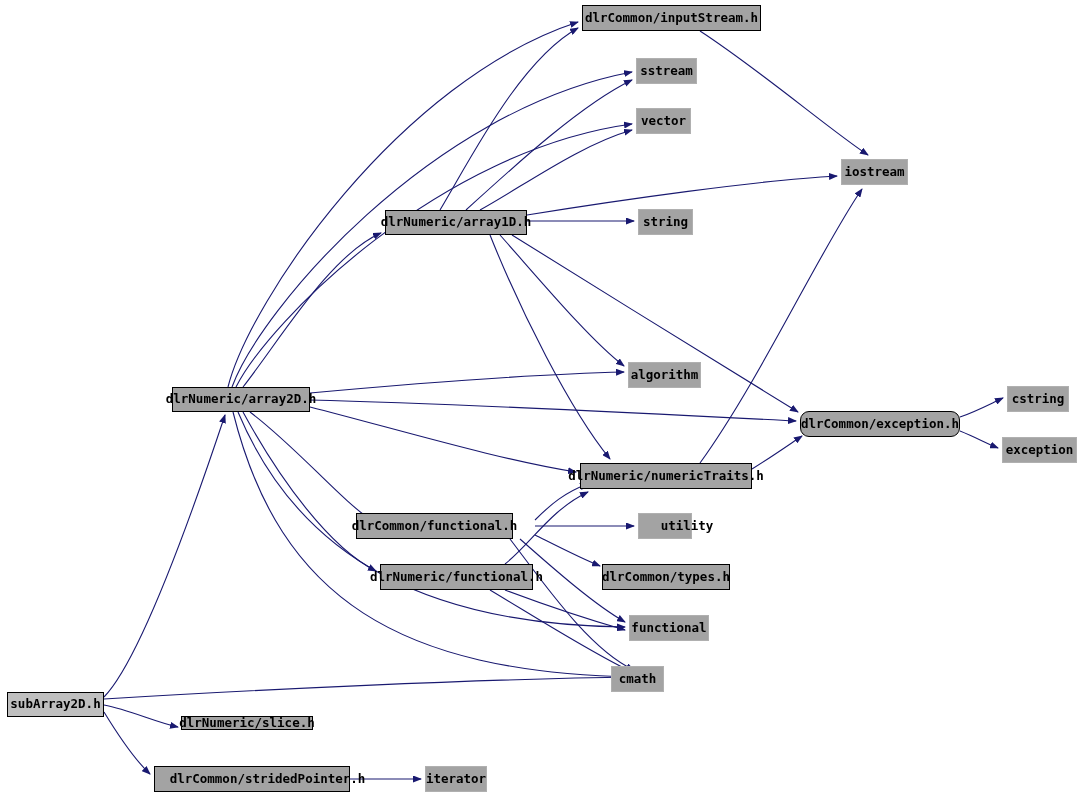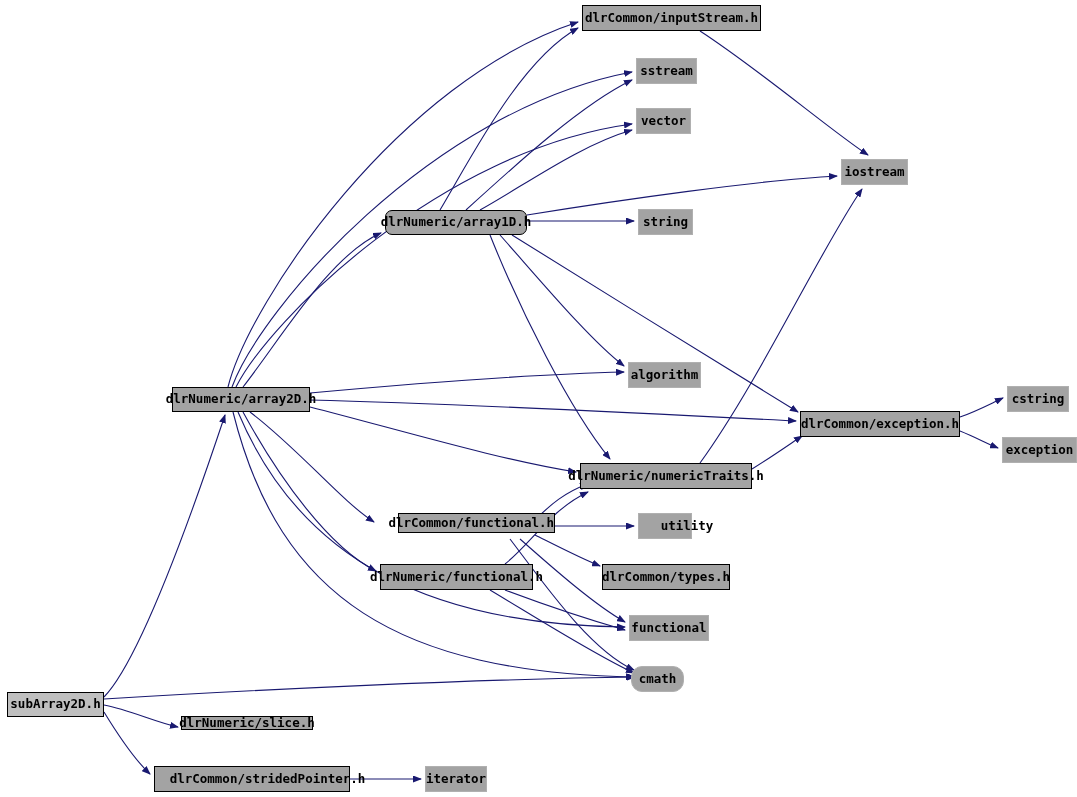--- a/index.html
+++ b/index.html
@@ -112,65 +112,65 @@
       </div>
       <div class="node kind-project" style="left: 154px; top: 766px; width: 196px; height: 26px; padding-left: 31px;">
         <span class="node-label">dlrCommon/stridedPointer.h</span>
       </div>
       <div class="node kind-system" style="left: 425px; top: 766px; width: 62px; height: 26px;">
         <span class="node-label">iterator</span>
       </div>
       <div class="node kind-project" style="left: 172px; top: 387px; width: 138px; height: 25px;">
         <span class="node-label">dlrNumeric/array2D.h</span>
       </div>
-      <div class="node kind-project" style="left: 385px; top: 210px; width: 142px; height: 25px; border-radius: 7px;">
+      <div class="node kind-project" style="left: 385px; top: 210px; width: 142px; height: 25px;">
         <span class="node-label">dlrNumeric/array1D.h</span>
       </div>
       <div class="node kind-project" style="left: 582px; top: 5px; width: 179px; height: 26px;">
         <span class="node-label">dlrCommon/inputStream.h</span>
       </div>
       <div class="node kind-system" style="left: 636px; top: 58px; width: 61px; height: 26px;">
         <span class="node-label">sstream</span>
       </div>
       <div class="node kind-system" style="left: 636px; top: 108px; width: 55px; height: 26px;">
         <span class="node-label">vector</span>
       </div>
       <div class="node kind-system" style="left: 841px; top: 159px; width: 67px; height: 26px;">
         <span class="node-label">iostream</span>
       </div>
       <div class="node kind-system" style="left: 638px; top: 209px; width: 55px; height: 26px;">
         <span class="node-label">string</span>
       </div>
       <div class="node kind-system" style="left: 628px; top: 362px; width: 73px; height: 26px;">
         <span class="node-label">algorithm</span>
       </div>
-      <div class="node kind-project" style="left: 800px; top: 411px; width: 160px; height: 26px;">
+      <div class="node kind-project" style="left: 800px; top: 411px; width: 160px; height: 26px; border-radius: 9px;">
         <span class="node-label">dlrCommon/exception.h</span>
       </div>
       <div class="node kind-system" style="left: 1007px; top: 386px; width: 62px; height: 26px;">
         <span class="node-label">cstring</span>
       </div>
       <div class="node kind-system" style="left: 1002px; top: 437px; width: 75px; height: 26px;">
         <span class="node-label">exception</span>
       </div>
       <div class="node kind-project" style="left: 580px; top: 463px; width: 172px; height: 26px;">
         <span class="node-label">dlrNumeric/numericTraits.h</span>
       </div>
-      <div class="node kind-project" style="left: 398px; top: 513px; width: 157px; height: 20px; justify-content: flex-end;">
+      <div class="node kind-project" style="left: 356px; top: 513px; width: 157px; height: 26px;">
         <span class="node-label">dlrCommon/functional.h</span>
       </div>
       <div class="node kind-system" style="left: 638px; top: 513px; width: 54px; height: 26px; padding-left: 44px;">
         <span class="node-label">utility</span>
       </div>
       <div class="node kind-project" style="left: 380px; top: 564px; width: 153px; height: 26px;">
         <span class="node-label">dlrNumeric/functional.h</span>
       </div>
       <div class="node kind-project" style="left: 602px; top: 564px; width: 128px; height: 26px; justify-content: center;">
         <span class="node-label">dlrCommon/types.h</span>
       </div>
       <div class="node kind-system" style="left: 629px; top: 615px; width: 80px; height: 26px;">
         <span class="node-label">functional</span>
       </div>
-      <div class="node kind-system" style="left: 631px; top: 666px; width: 53px; height: 26px; border-radius: 11px;">
+      <div class="node kind-system" style="left: 611px; top: 666px; width: 53px; height: 26px;">
         <span class="node-label">cmath</span>
       </div>
     </div>
 </div>
 
 </body></html>

